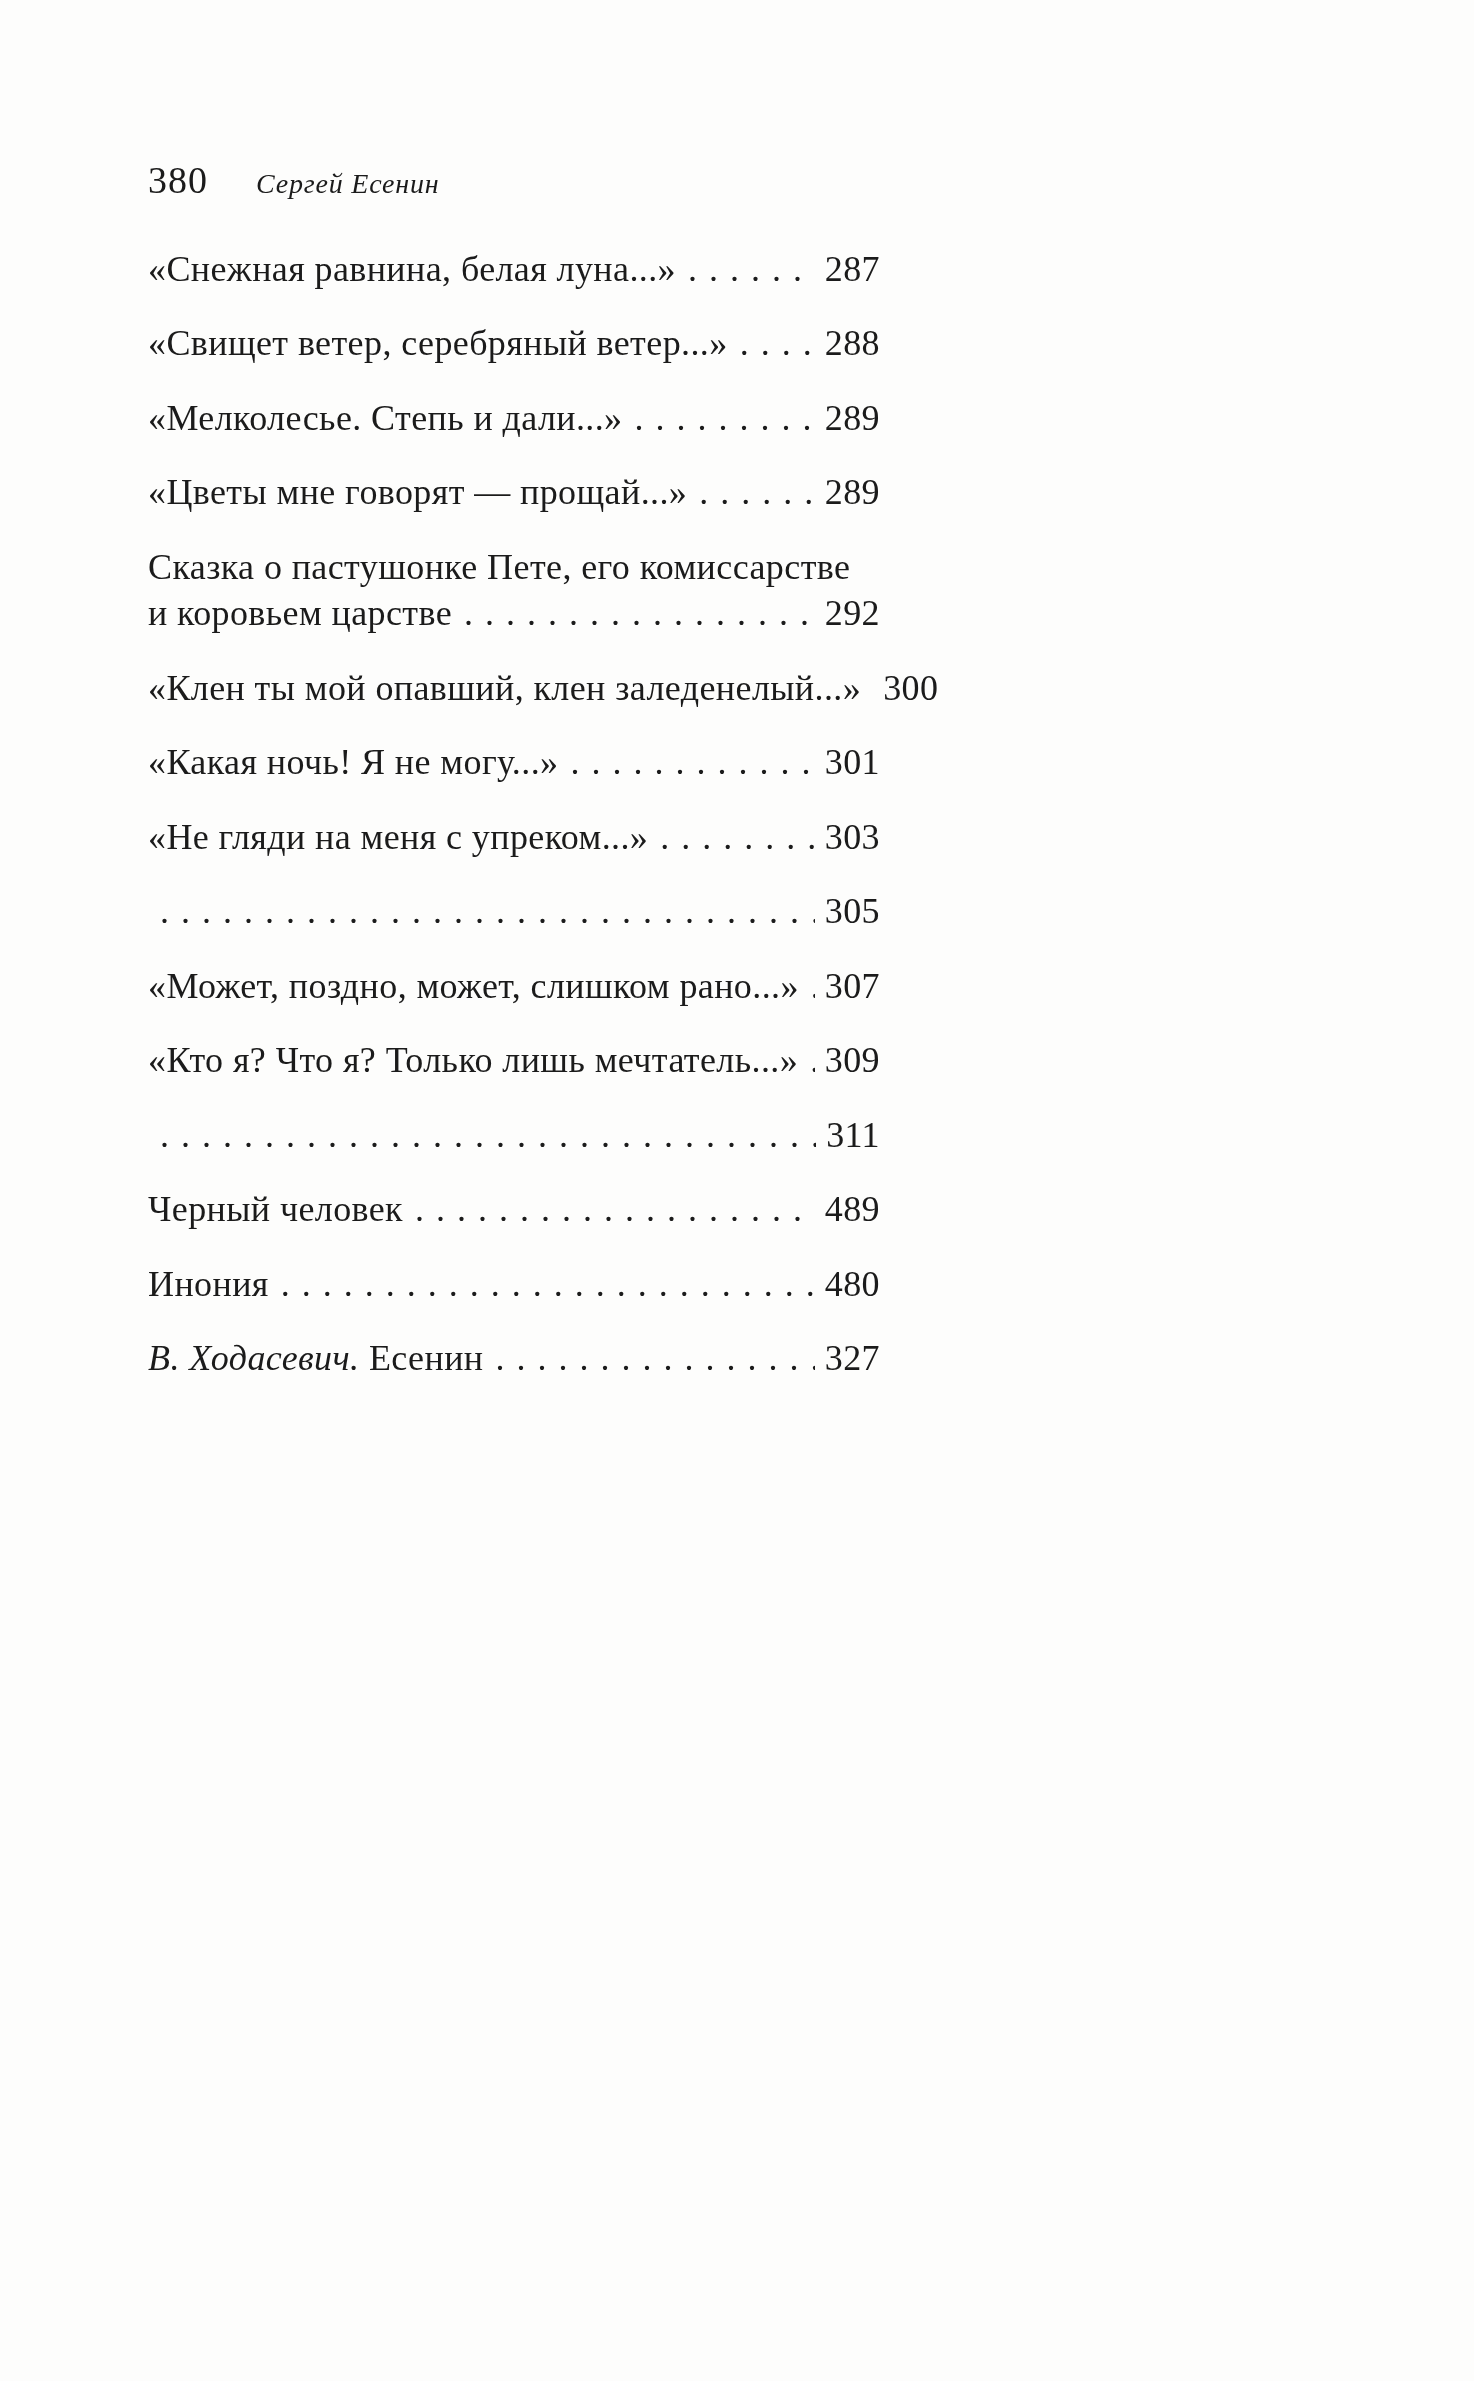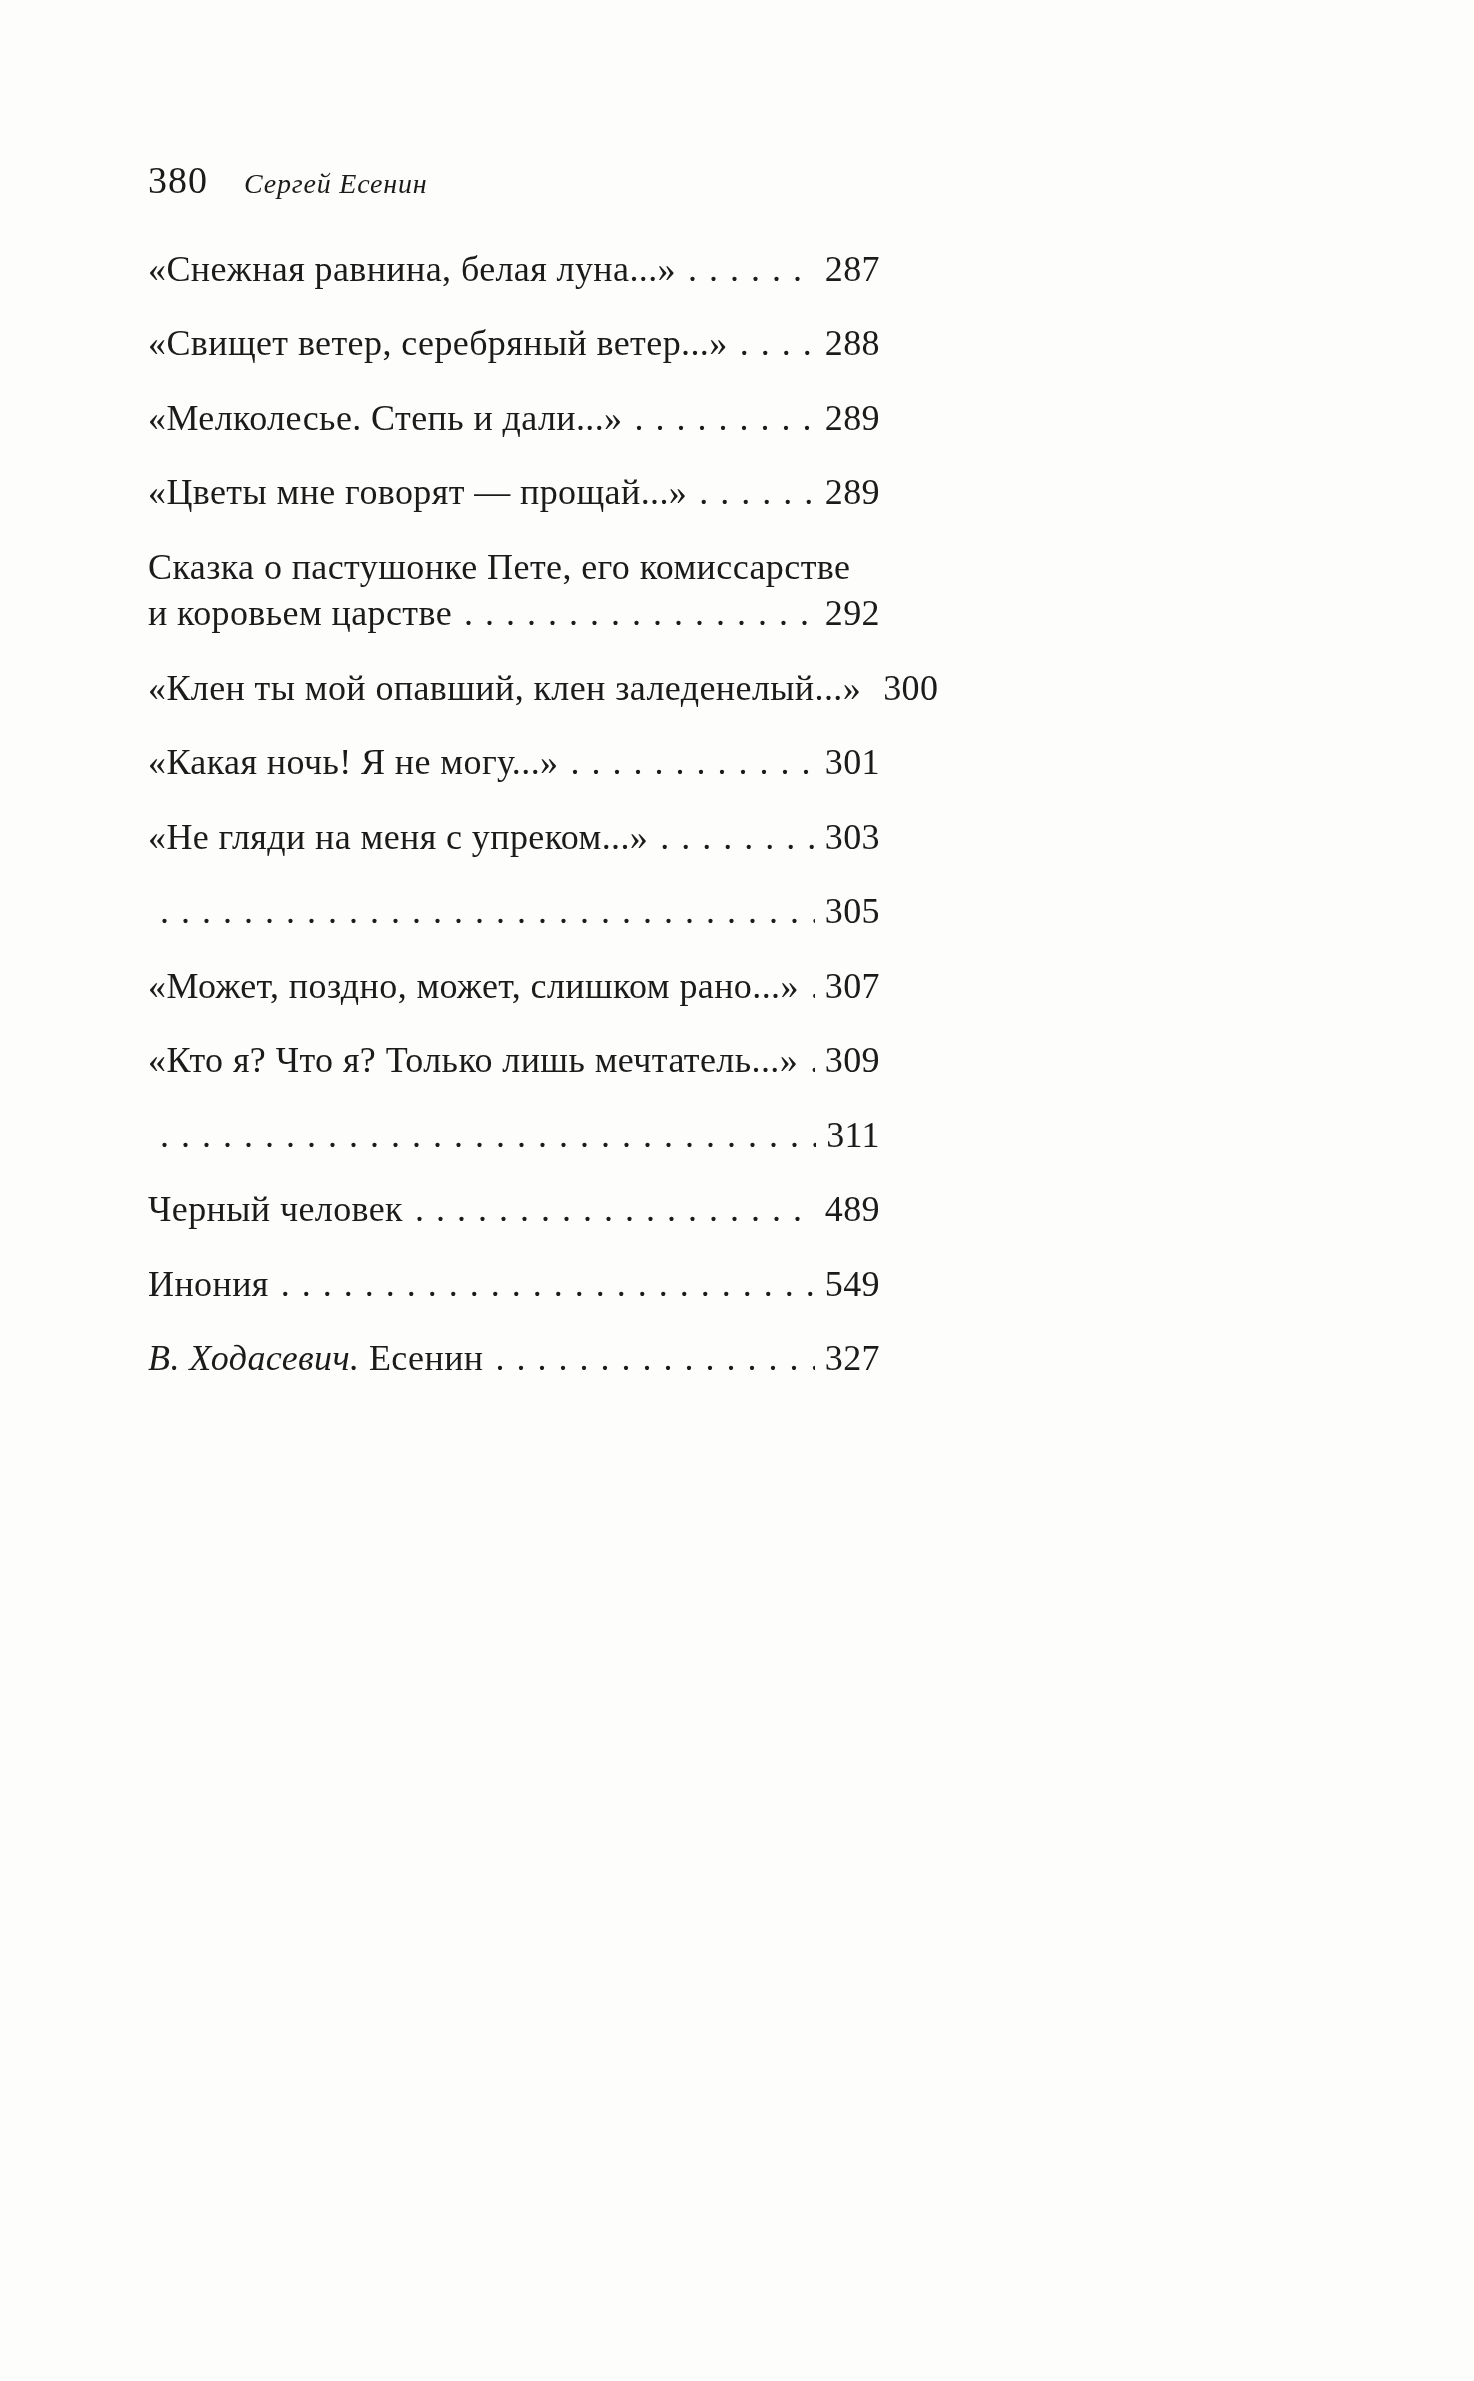--- a/index.html
+++ b/index.html
@@ -15,21 +15,21 @@
   .page {
     position: absolute;
     left: 148px;
     top: 126px;
     width: 732px;
   }
 
   .page-header {
     display: flex;
     align-items: baseline;
-    gap: 36px;
+    gap: 48px;
     margin-bottom: 46px;
   }
 
   .folio {
     font-size: 38px;
     letter-spacing: 1px;
     font-weight: 400;
   }
 
   .running-title {
@@ -169,21 +169,21 @@
 
     <div class="toc-row group-gap">
       <span class="toc-title">Черный человек</span>
       <span class="toc-dots"></span>
       <span class="toc-page">489</span>
     </div>
 
     <div class="toc-row">
       <span class="toc-title">Инония</span>
       <span class="toc-dots"></span>
-      <span class="toc-page">549</span>
+      <span class="toc-page">480</span>
     </div>
 
     <div class="toc-row">
       <span class="toc-title"><span class="italic">В. Ходасевич.</span> <span>Есенин</span></span>
       <span class="toc-dots"></span>
       <span class="toc-page">327</span>
     </div>
 
   </div>
 </div>

